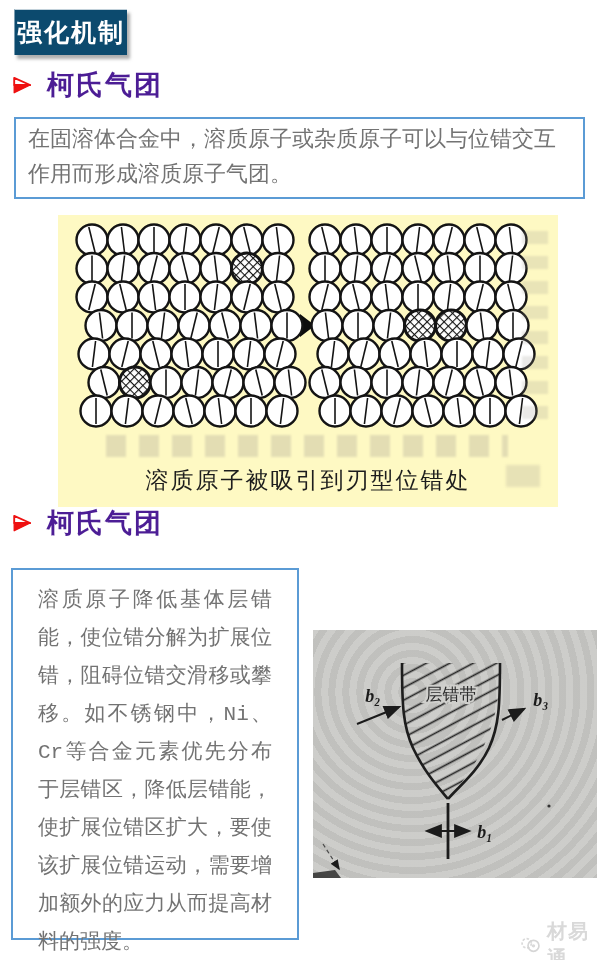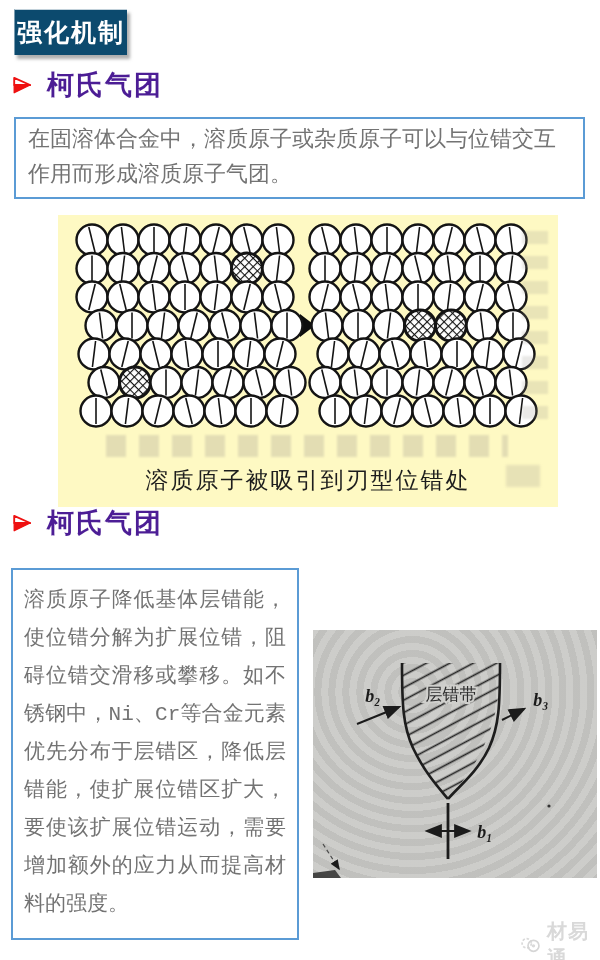--- a/index.html
+++ b/index.html
@@ -15,21 +15,21 @@
   
   .bullet-row{position:absolute;left:12px;display:flex;align-items:center;gap:13px;height:34px;}
   .bullet-row svg{flex:0 0 auto;}
   .bullet-label{color:#4c1d95;font-weight:bold;font-size:27px;letter-spacing:2px;}
 
   
   .textbox{position:absolute;color:#737373;font-family:Liberation Mono, monospace;
            border:2px solid #5b9bd5;background:#fff;box-sizing:border-box;}
   .box1{left:14px;top:117px;width:571px;height:82px;padding:4px 12px;
         font-size:22px;line-height:35px;}
-  .box2{left:11px;top:568px;width:288px;height:372px;padding:12px 11px;
+  .box2{left:11px;top:568px;width:288px;height:372px;padding:12px 25px;
         font-size:21px;line-height:38px;text-align:justify;}
 
   
   .figure1{position:absolute;left:58px;top:215px;width:500px;height:292px;background:#fef9c3;}
   .figure1 svg{position:absolute;left:0;top:0;}
   .sm-v{position:absolute;right:10px;top:16px;width:26px;height:190px;
         background:repeating-linear-gradient(to bottom,rgba(150,145,138,.20) 0 13px,transparent 13px 25px);
         filter:blur(1.2px);}
   .sm-h{position:absolute;left:48px;top:220px;width:402px;height:22px;
         background:repeating-linear-gradient(to right,rgba(150,145,138,.26) 0 20px,transparent 20px 33px);

